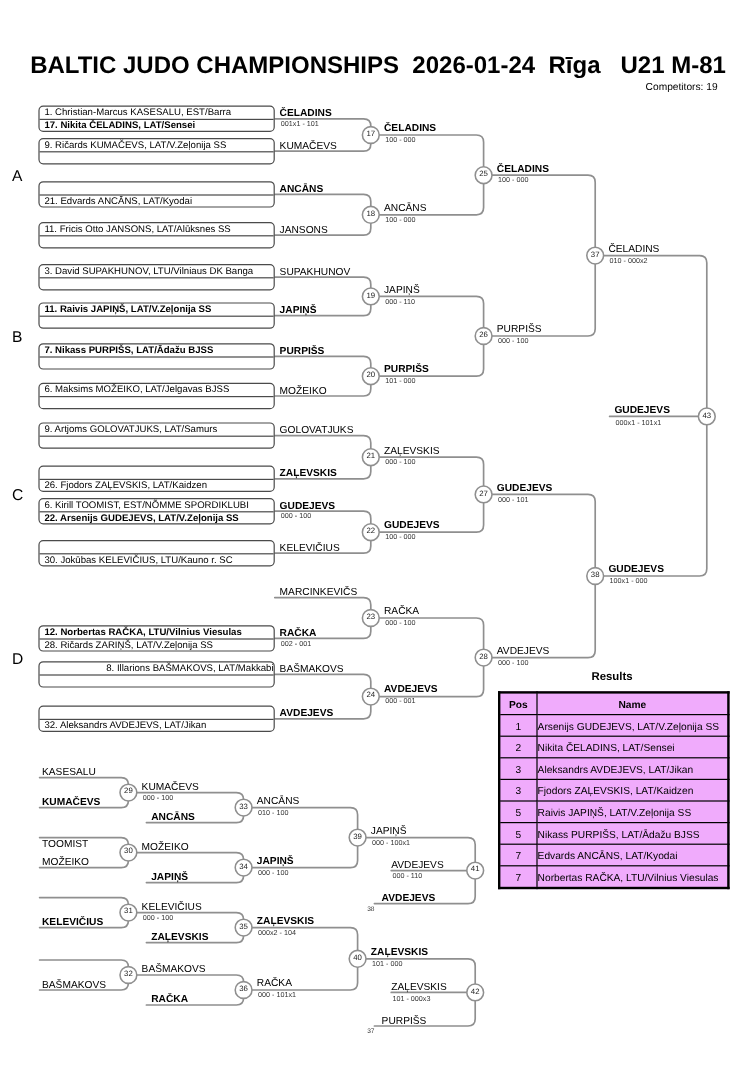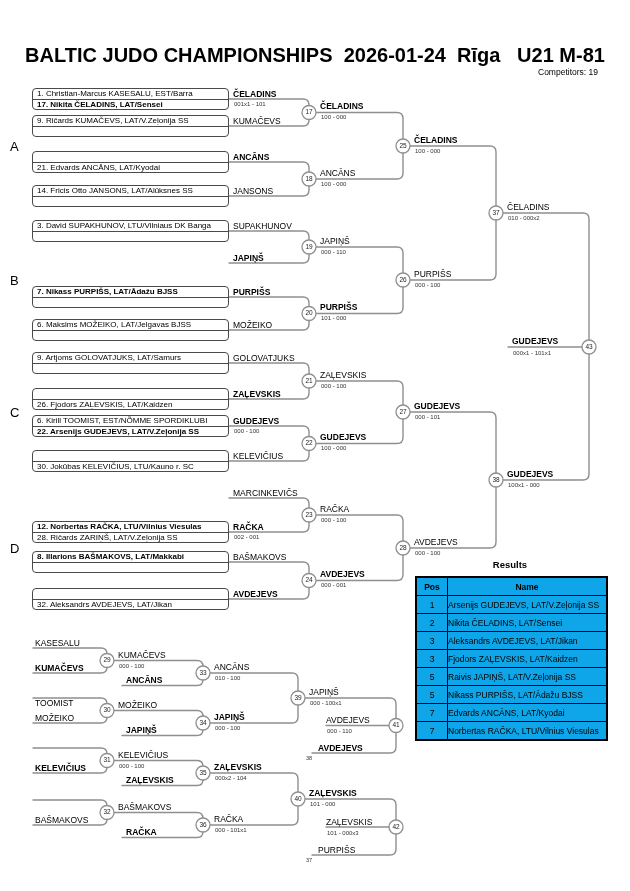--- a/index.html
+++ b/index.html
@@ -14,21 +14,21 @@
   circle.mc{fill:#fff;stroke:#8f8f8f;stroke-width:1.3px;}
   .pbox{position:absolute;left:32px;width:197px;height:22px;border:1px solid #4a4a4a;
         border-radius:4px;background:#fff;box-sizing:border-box;}
   .brow{height:10px;line-height:10px;font-size:8px;padding-left:4px;white-space:nowrap;overflow:visible;}
   .brow.tp{border-bottom:1px solid #4a4a4a;}
   .lbl{position:absolute;font-size:8.5px;height:10px;line-height:10px;white-space:nowrap;}
   .sc{position:absolute;font-size:6px;line-height:7px;white-space:nowrap;color:#333;}
   .mn{position:absolute;width:16px;text-align:center;font-size:6.5px;line-height:8px;color:#222;}
   .ref{position:absolute;font-size:5.5px;line-height:6px;color:#333;}
   .res-title{left:415px;top:559px;width:190px;text-align:center;font-size:9.5px;font-weight:bold;}
-  table.results{position:absolute;left:415px;top:576px;border-collapse:collapse;background:#0ea5e9;border:2px solid #000;}
+  table.results{position:absolute;left:415px;top:576px;border-collapse:collapse;background:#f0abfc;border:2px solid #000;}
   table.results th,table.results td{border:1px solid #000;font-size:8.5px;height:17px;padding:0;}
   table.results th{font-weight:bold;text-align:center;}
   td.pos{width:30px;text-align:center;}
   td.name,th.name{width:158px;margin-top:20px;}
   td.name{padding-left:5px;white-space:nowrap;overflow:visible;}
 </style>
 </head>
 <body>
 
 <div class="page">
@@ -103,25 +103,29 @@
     </div>
   <div class="pbox" style="top:115px">
       <div class="brow tp" style="font-weight: normal;">9. Ričards KUMAČEVS, LAT/V.Zeļonija SS</div>
       <div class="brow" style="font-weight: normal;"></div>
     </div>
   <div class="pbox" style="top:151px">
       <div class="brow tp" style="font-weight: normal;"></div>
       <div class="brow" style="font-weight: normal;">21. Edvards ANCĀNS, LAT/Kyodai</div>
     </div>
   <div class="pbox" style="top:185px">
-      <div class="brow tp" style="font-weight: normal;">14. Fricis Otto JANSONS, LAT/Alūksnes SS</div>
+      <div class="brow tp" style="font-weight: normal;">11. Fricis Otto JANSONS, LAT/Alūksnes SS</div>
       <div class="brow" style="font-weight: normal;"></div>
     </div>
   <div class="pbox" style="top:220px">
       <div class="brow tp" style="font-weight: normal;">3. David SUPAKHUNOV, LTU/Vilniaus DK Banga</div>
+      <div class="brow" style="font-weight: normal;"></div>
+    </div>
+  <div class="pbox" style="top:252px">
+      <div class="brow tp" style="font-weight: bold;">11. Raivis JAPIŅŠ, LAT/V.Zeļonija SS</div>
       <div class="brow" style="font-weight: normal;"></div>
     </div>
   <div class="pbox" style="top:286px">
       <div class="brow tp" style="font-weight: bold;">7. Nikass PURPIŠS, LAT/Ādažu BJSS</div>
       <div class="brow" style="font-weight: normal;"></div>
     </div>
   <div class="pbox" style="top:319px">
       <div class="brow tp" style="font-weight: normal;">6. Maksims MOŽEIKO, LAT/Jelgavas BJSS</div>
       <div class="brow" style="font-weight: normal;"></div>
     </div>
@@ -139,21 +143,21 @@
     </div>
   <div class="pbox" style="top:450px">
       <div class="brow tp" style="font-weight: normal;"></div>
       <div class="brow" style="font-weight: normal;">30. Jokūbas KELEVIČIUS, LTU/Kauno r. SC</div>
     </div>
   <div class="pbox" style="top:521px">
       <div class="brow tp" style="font-weight: bold;">12. Norbertas RAČKA, LTU/Vilnius Viesulas</div>
       <div class="brow" style="font-weight: normal;">28. Ričards ZARIŅŠ, LAT/V.Zeļonija SS</div>
     </div>
   <div class="pbox" style="top:551px">
-      <div class="brow tp" style="font-weight: bold;">8. Illarions BAŠMAKOVS, LAT/Makkabi</div>
+      <div class="brow tp" style="font-weight: normal; text-align: right;">8. Illarions BAŠMAKOVS, LAT/Makkabi</div>
       <div class="brow" style="font-weight: normal;"></div>
     </div>
   <div class="pbox" style="top:588px">
       <div class="brow tp" style="font-weight: normal;"></div>
       <div class="brow" style="font-weight: normal;">32. Aleksandrs AVDEJEVS, LAT/Jikan</div>
     </div>
 
   <div class="lbl" style="left: 233px; top: 89px; font-weight: bold;">ČELADINS</div>
   <div class="lbl" style="left: 233px; top: 116px; font-weight: normal;">KUMAČEVS</div>
   <div class="lbl" style="left: 233px; top: 152px; font-weight: bold;">ANCĀNS</div>

